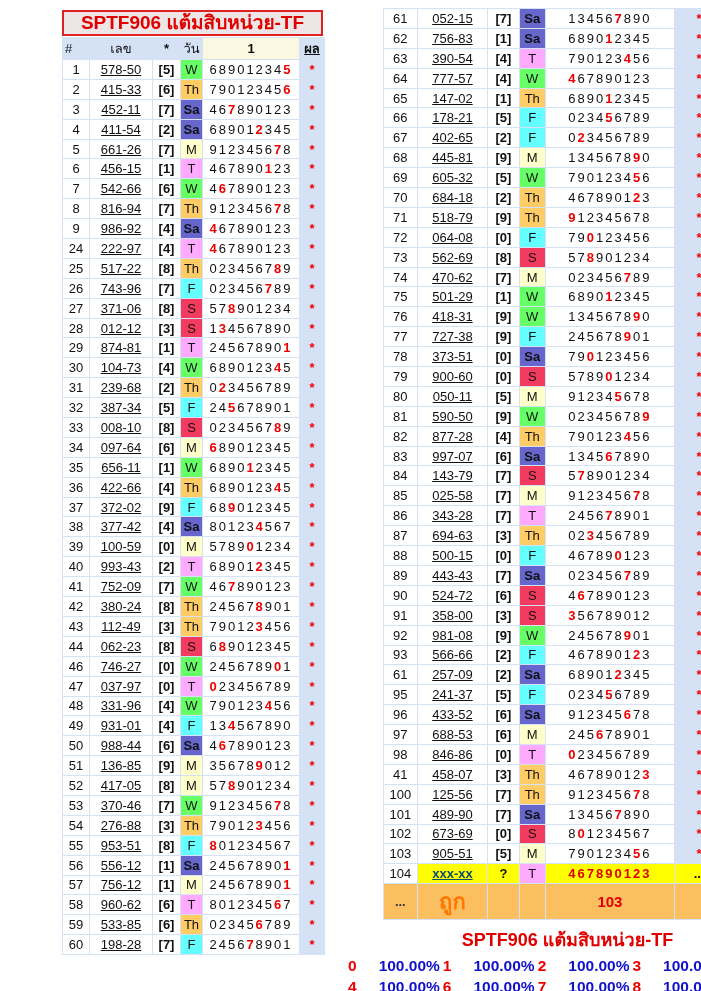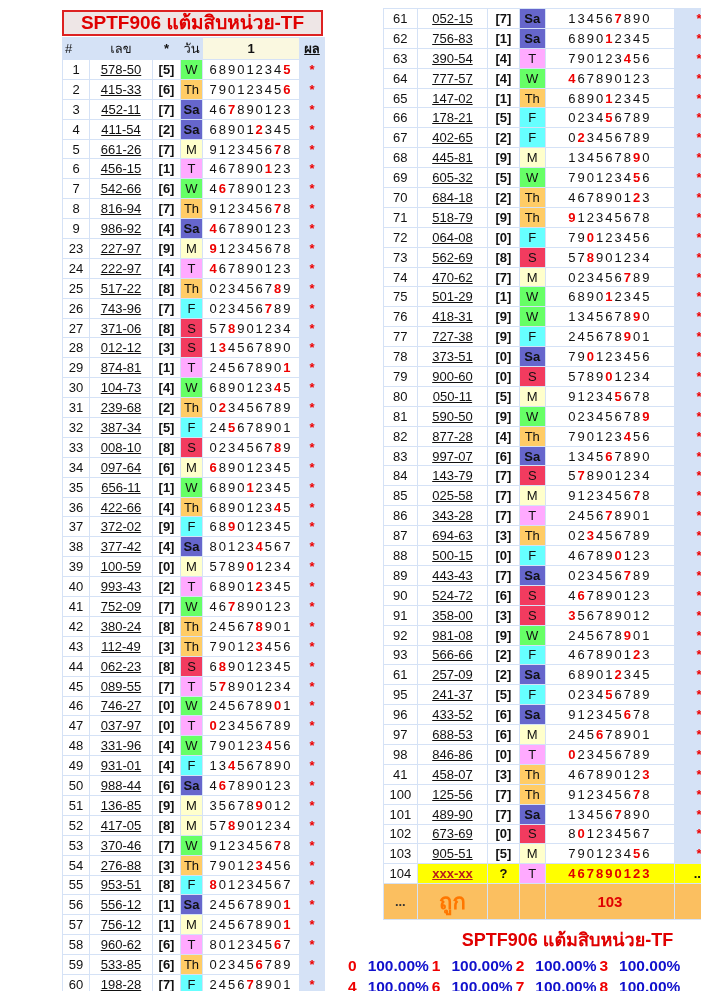--- a/index.html
+++ b/index.html
@@ -58,38 +58,38 @@
   .d-M {background:#ffffcc;}
   .d-T {background:#ffaaff;}
   .d-W {background:#66ff66;}
   .d-Th{background:#ffcc66;}
   .d-F {background:#66ffff;}
   .d-Sa{background:#6666cc;color:#ffee33;font-weight:bold;margin-top:24px;}
   .d-S {background:#f23b5f;}
 
   
   tr.row-special td.yellow{background:#ffff00;}
-  tr.row-special .link{color:#b91c1c;font-weight:bold;}
+  tr.row-special .link{color:#0c4a6e;font-weight:bold;}
   tr.row-special td.c-bracket{background:#ffff00;}
   tr.row-special td.c-digits span{color:#e00000;font-weight:bold;}
   tr.row-special td.c-star{background:#ffff00;font-weight:bold;}
 
   
   tr.footer td{background:#fbbf60;height:25px;}
   .thook{color:#ff7700;font-weight:bold;font-size:22px;}
   .count{color:#e00000;font-weight:bold;font-size:15px;}
   .fdots{font-weight:bold;color:#333;}
 
   .bottom-title{
     color:#e00000;font-weight:bold;font-size:18px;text-align:center;
     margin-top:5px;padding-left:28px;white-space:nowrap;
   }
   .stats{margin-left:-37px;margin-top:1px;font-weight:bold;font-size:15.5px;line-height:21px;white-space:nowrap;}
   .sd{color:#ee0000;margin-left:2px;}
-  .sp{color:#1111cc;margin-left:11px;margin-right:1px;}
+  .sp{color:#1111cc;margin-left:22px;margin-right:1px;}
 </style>
 </head>
 <body>
 
 <div class="panel-left">
   <div class="banner">SPTF906 แต้มสิบหน่วย-TF</div>
   <table class="grid left">
     <thead>
       <tr>
         <td style="text-align:left;padding-left:2px;">#</td>
@@ -167,28 +167,20 @@
         </tr>
         <tr>
           <td class="c-num">9</td>
           <td class="c-number"><span class="link">986-92</span></td>
           <td class="c-bracket">[4]</td>
           <td class="c-day d-Sa">Sa</td>
           <td class="c-digits"><span class="hl">4</span><span>6</span><span>7</span><span>8</span><span>9</span><span>0</span><span>1</span><span>2</span><span>3</span></td>
           <td class="c-star"><span class="star">*</span></td>
         </tr>
         <tr>
-          <td class="c-num">23</td>
-          <td class="c-number"><span class="link">227-97</span></td>
-          <td class="c-bracket">[9]</td>
-          <td class="c-day d-M">M</td>
-          <td class="c-digits"><span class="hl">9</span><span>1</span><span>2</span><span>3</span><span>4</span><span>5</span><span>6</span><span>7</span><span>8</span></td>
-          <td class="c-star"><span class="star">*</span></td>
-        </tr>
-        <tr>
           <td class="c-num">24</td>
           <td class="c-number"><span class="link">222-97</span></td>
           <td class="c-bracket">[4]</td>
           <td class="c-day d-T">T</td>
           <td class="c-digits"><span class="hl">4</span><span>6</span><span>7</span><span>8</span><span>9</span><span>0</span><span>1</span><span>2</span><span>3</span></td>
           <td class="c-star"><span class="star">*</span></td>
         </tr>
         <tr>
           <td class="c-num">25</td>
           <td class="c-number"><span class="link">517-22</span></td>
@@ -340,28 +332,20 @@
           <td class="c-day d-Th">Th</td>
           <td class="c-digits"><span>7</span><span>9</span><span>0</span><span>1</span><span>2</span><span class="hl">3</span><span>4</span><span>5</span><span>6</span></td>
           <td class="c-star"><span class="star">*</span></td>
         </tr>
         <tr>
           <td class="c-num">44</td>
           <td class="c-number"><span class="link">062-23</span></td>
           <td class="c-bracket">[8]</td>
           <td class="c-day d-S">S</td>
           <td class="c-digits"><span>6</span><span class="hl">8</span><span>9</span><span>0</span><span>1</span><span>2</span><span>3</span><span>4</span><span>5</span></td>
-          <td class="c-star"><span class="star">*</span></td>
-        </tr>
-        <tr>
-          <td class="c-num">45</td>
-          <td class="c-number"><span class="link">089-55</span></td>
-          <td class="c-bracket">[7]</td>
-          <td class="c-day d-T">T</td>
-          <td class="c-digits"><span>5</span><span class="hl">7</span><span>8</span><span>9</span><span>0</span><span>1</span><span>2</span><span>3</span><span>4</span></td>
           <td class="c-star"><span class="star">*</span></td>
         </tr>
         <tr>
           <td class="c-num">46</td>
           <td class="c-number"><span class="link">746-27</span></td>
           <td class="c-bracket">[0]</td>
           <td class="c-day d-W">W</td>
           <td class="c-digits"><span>2</span><span>4</span><span>5</span><span>6</span><span>7</span><span>8</span><span>9</span><span class="hl">0</span><span>1</span></td>
           <td class="c-star"><span class="star">*</span></td>
         </tr>

